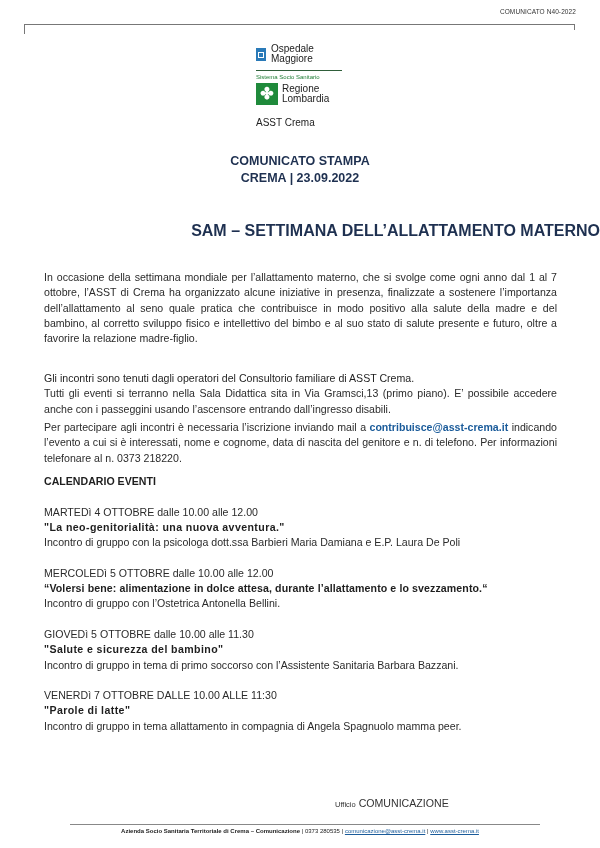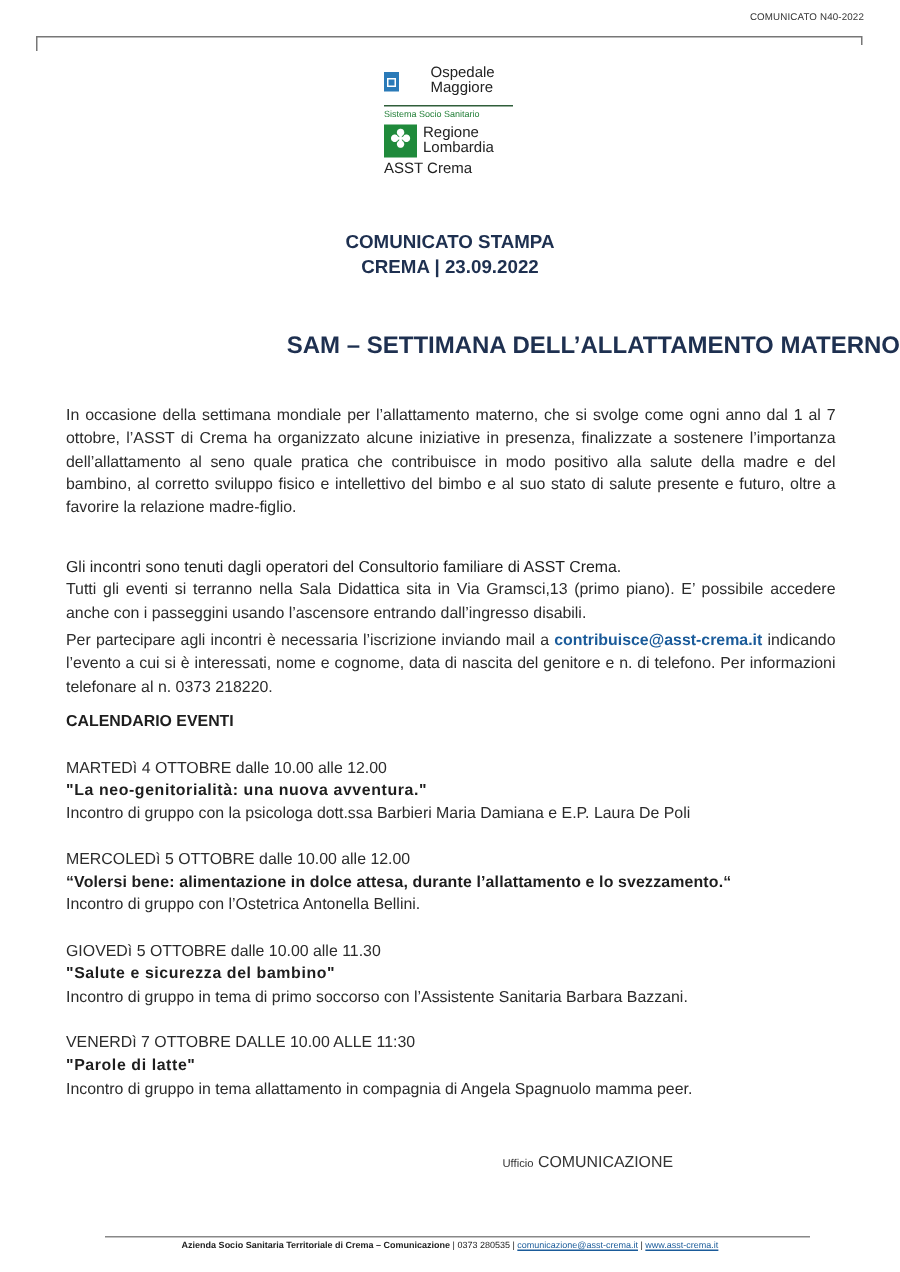--- a/index.html
+++ b/index.html
@@ -6,40 +6,40 @@
   body { width: 600px; height: 848px; position: relative; overflow: hidden;
          font-family: "Liberation Sans", sans-serif; color: #2b2b2b; }
   .doc-id { position: absolute; top: 8px; right: 24px; font-size: 6.5px; color: #333; letter-spacing: 0.1px; }
   .frame-top { position: absolute; top: 24px; left: 24px; width: 550px; border-top: 1px solid #777; }
   .frame-left { position: absolute; top: 24px; left: 24px; height: 10px; border-left: 1px solid #777; }
   .frame-right { position: absolute; top: 24px; left: 574px; height: 6px; border-left: 1px solid #777; }
   .logo { position: absolute; left: 256px; top: 44px; width: 90px; height: 90px; }
   .logo .row { display: flex; align-items: center; }
   .logo .osp-icon { width: 10px; height: 13px; background: #2a7ab8; margin-right: 5px; position: relative; }
   .logo .osp-icon::after { content: ""; position: absolute; left: 2px; top: 4px; width: 6px; height: 6px; border: 1px solid #fff; box-sizing: border-box; }
-  .logo .osp-text { font-size: 10px; line-height: 10px; color: #222; margin-left: 16px; }
+  .logo .osp-text { font-size: 10px; line-height: 10px; color: #222; }
   .logo .sep { width: 86px; border-top: 1px solid #2f5e3a; margin: 6px 0 3px 0; }
   .logo .sss { font-size: 6px; color: #1f7d35; }
   .logo .rl-icon { width: 22px; height: 22px; background: #1f8a3b; margin-right: 4px; display: flex; align-items: center; justify-content: center; color: #fff; font-size: 16px; line-height: 16px; font-weight: bold; }
   .logo .rl-text { font-size: 10px; line-height: 10px; color: #222; }
-  .logo .asst { font-size: 10px; color: #222; margin-top: 2px; }
+  .logo .asst { font-size: 10px; color: #222; margin-top: 12px; }
   .center { position: absolute; left: 0; width: 600px; text-align: center; color: #1e3050; font-weight: bold; }
   .cs { top: 153px; font-size: 12.5px; line-height: 17px; }
   .title { top: 221px; font-size: 16px; line-height: 19px; text-align: right; }
   .body { position: absolute; left: 44px; width: 513px; font-size: 10.6px; line-height: 15.3px; color: #2b2b2b; }
   .just { text-align: justify; text-align-last: left; }
   .p1 { top: 270px; }
   .p2 { top: 371px; }
   .p3 { top: 420px; }
   .email { color: #1a5b9a; font-weight: bold; }
   .cal { top: 474px; }
   .cal .h { font-weight: bold; color: #1e1e1e; }
   .ev-title { font-weight: bold; color: #1e1e1e; letter-spacing: 0.4px; }
   .gap { height: 15.3px; }
-  .uff { position: absolute; left: 335px; top: 769px; font-size: 10.6px; color: #333; }
+  .uff { position: absolute; left: 335px; top: 797px; font-size: 10.6px; color: #333; }
   .uff small { font-size: 7.5px; }
   .footer-line { position: absolute; top: 824px; left: 70px; width: 470px; border-top: 1px solid #888; }
   .footer { position: absolute; top: 828px; left: 0; width: 600px; text-align: center; font-size: 6px; color: #222; }
   .footer b { font-weight: bold; }
   .footer a { color: #1a5b9a; text-decoration: underline; }
 </style>
 </head>
 <body>
 
 <div class="doc-id">COMUNICATO N40-2022</div>

